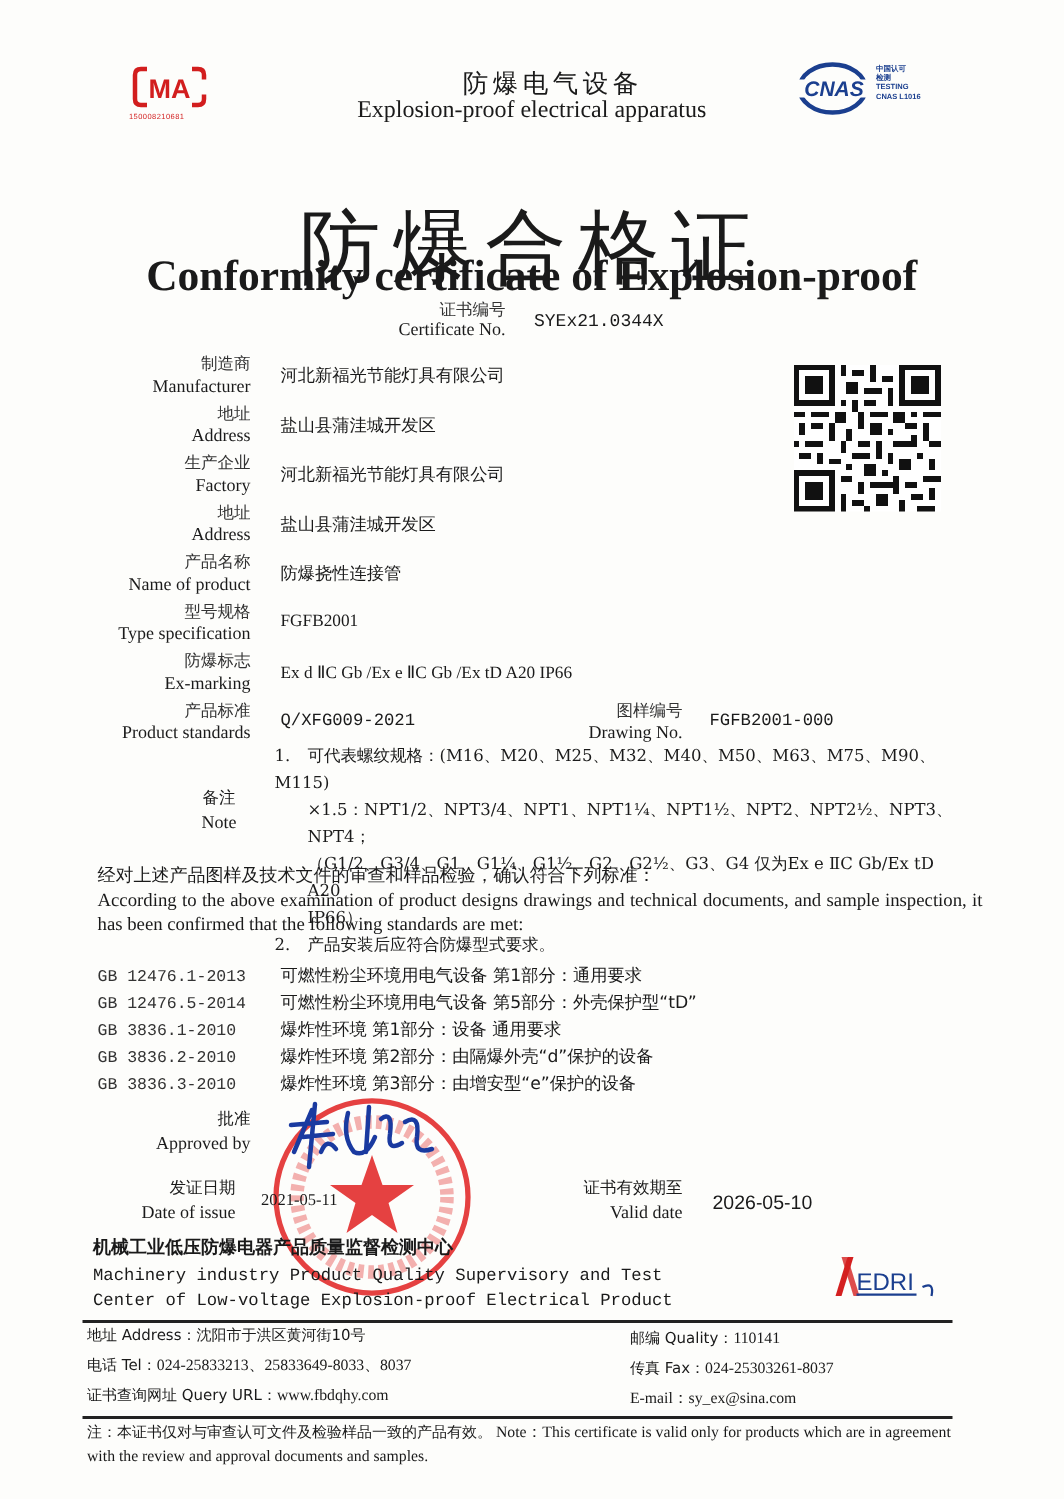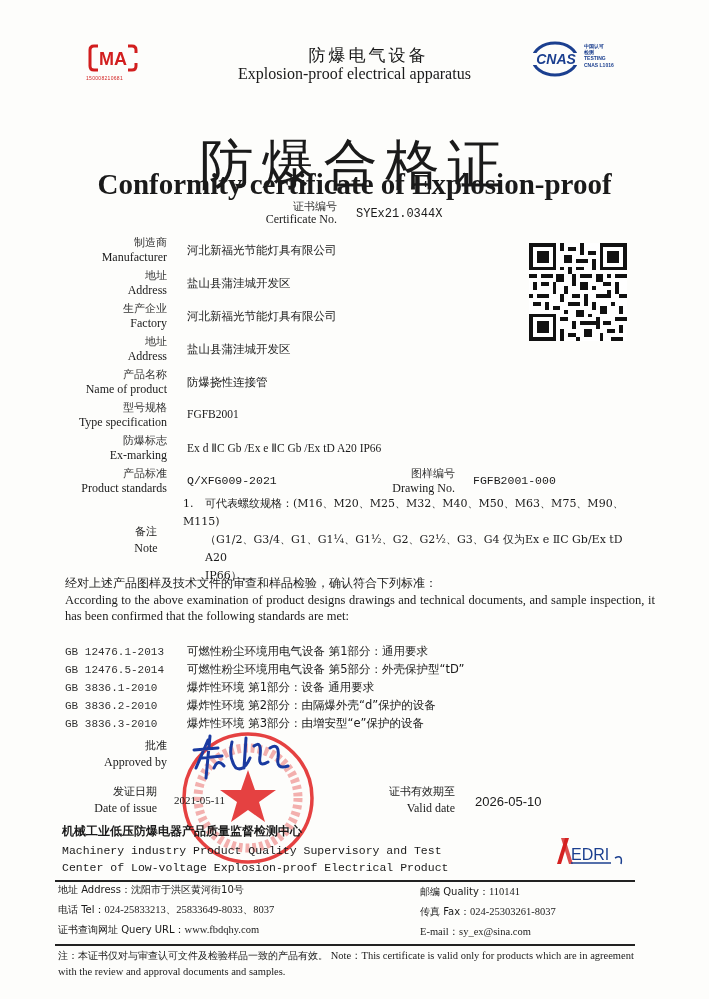--- a/index.html
+++ b/index.html
@@ -224,22 +224,24 @@
       <rect x="20" y="12" width="1" height="2"></rect>
   </g>
 </svg>
 
 <div class="abs note-lbl">
   <div class="sans" style="font-size:11px">备注</div>
   <div>Note</div>
 </div>
 <div class="abs notes">
   <div><span class="num">1.</span><span>可代表螺纹规格：(M16、M20、M25、M32、M40、M50、M63、M75、M90、M115)</span></div>
+  <div class="ind">×1.5：NPT1/2、NPT3/4、NPT1、NPT1¼、NPT1½、NPT2、NPT2½、NPT3、NPT4；</div>
   <div class="ind">（G1/2、G3/4、G1、G1¼、G1½、G2、G2½、G3、G4 仅为Ex e ⅡC Gb/Ex tD A20</div>
   <div class="ind">IP66）。</div>
+  <div><span class="num">2.</span><span>产品安装后应符合防爆型式要求。</span></div>
 </div>
 
 <div class="abs conf-cn">经对上述产品图样及技术文件的审查和样品检验，确认符合下列标准：</div>
 <div class="abs conf-en">According to the above examination of product designs drawings and technical documents, and sample inspection, it has been confirmed that the following standards are met:</div>
 
 <div class="abs std" style="top:628px"><span class="code">GB 12476.1-2013</span><span class="title">可燃性粉尘环境用电气设备 第1部分：通用要求</span></div>
 <div class="abs std" style="top:646px"><span class="code">GB 12476.5-2014</span><span class="title">可燃性粉尘环境用电气设备 第5部分：外壳保护型“tD”</span></div>
 <div class="abs std" style="top:664px"><span class="code">GB 3836.1-2010</span><span class="title">爆炸性环境 第1部分：设备 通用要求</span></div>
 <div class="abs std" style="top:682px"><span class="code">GB 3836.2-2010</span><span class="title">爆炸性环境 第2部分：由隔爆外壳“d”保护的设备</span></div>
 <div class="abs std" style="top:700px"><span class="code">GB 3836.3-2010</span><span class="title">爆炸性环境 第3部分：由增安型“e”保护的设备</span></div>

